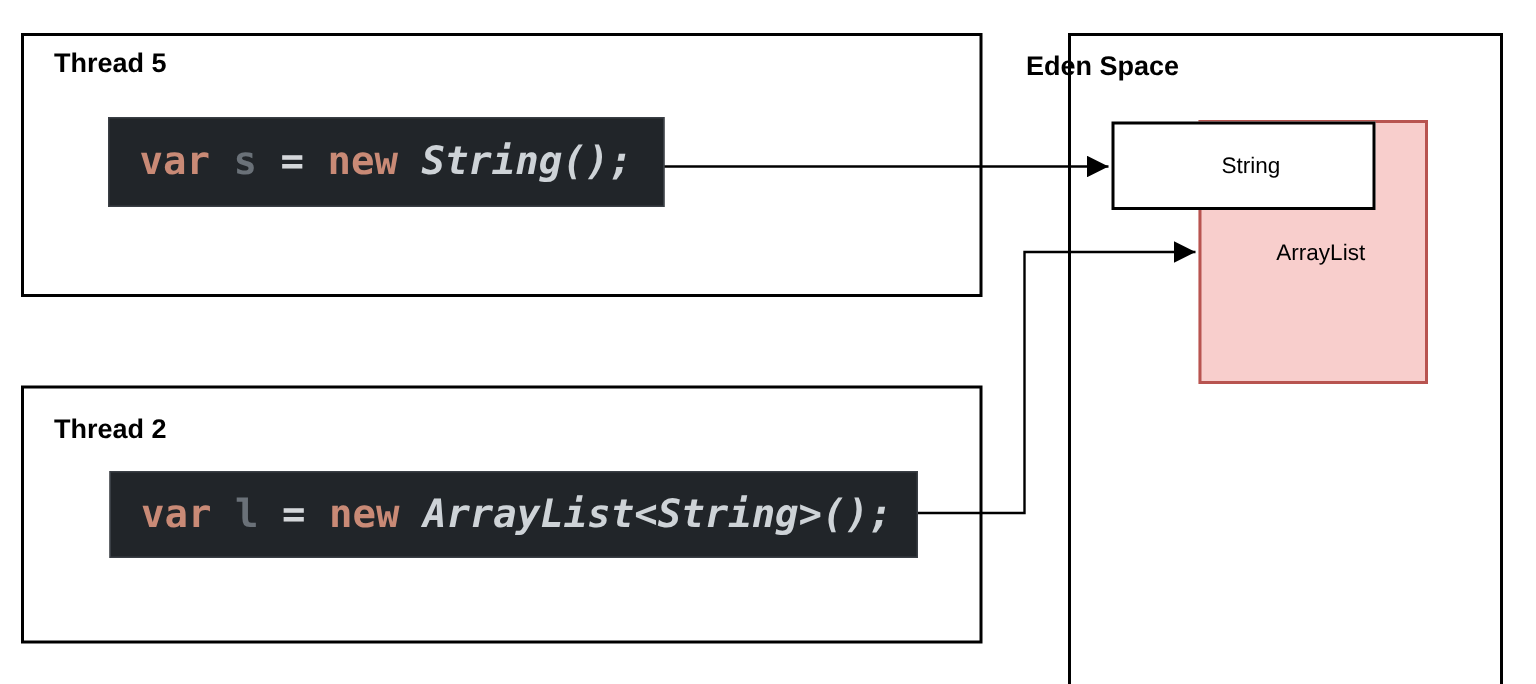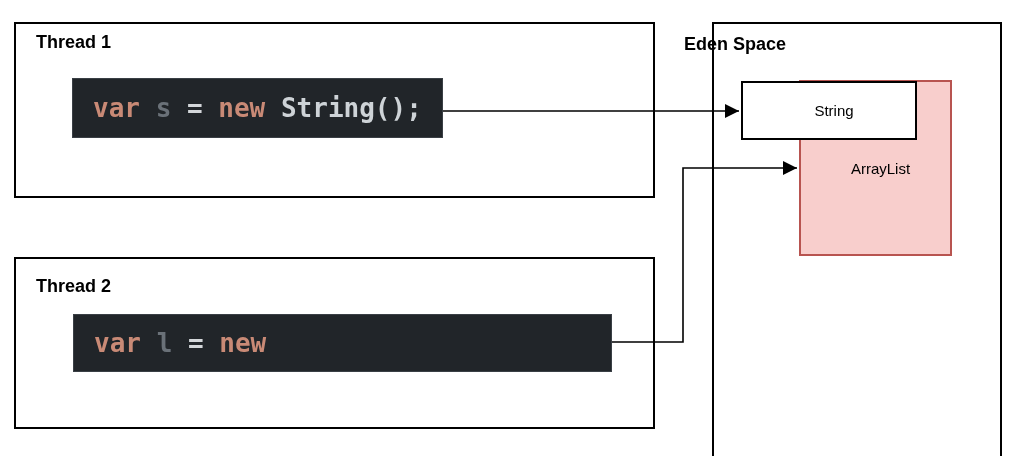--- a/index.html
+++ b/index.html
@@ -54,21 +54,21 @@
     font-weight: bold;
     font-size: 26px;
     white-space: pre;
   }
   #code-block-thread1 { left: 72px; top: 78px;  width: 371px; height: 60px; }
   #code-block-thread2 { left: 73px; top: 314px; width: 539px; height: 58px; }
   .code-line { display: flex; gap: 0.603em; }
   .tok-kw    { color: #c98a76; }
   .tok-var   { color: #6a7178; }
   .tok-op    { color: #d4d7da; }
-  .tok-plain { color: #ced3d7; }
+  .tok-plain { color: #ced3d7; font-style: italic; }
 
   
   #arraylist-object-box {
     position: absolute;
     left: 799px; top: 80px; width: 153px; height: 176px;
     background: #f8cecc;
     border: 2px solid #b85450;
     box-sizing: border-box;
     display: flex;
     align-items: center;
@@ -99,39 +99,40 @@
     z-index: 3;
     pointer-events: none;
   }
 </style>
 </head>
 <body>
 
 <div id="canvas">
 
   <div id="thread1-box" class="frame-box"></div>
-  <div id="thread1-label" class="frame-label">Thread 1</div>
+  <div id="thread1-label" class="frame-label">Thread 5</div>
   <div id="code-block-thread1" class="code-block">
     <div class="code-line">
       <span class="tok-kw">var</span>
       <span class="tok-var">s</span>
       <span class="tok-op">=</span>
       <span class="tok-kw">new</span>
       <span class="tok-plain">String();</span>
     </div>
   </div>
 
   <div id="thread2-box" class="frame-box"></div>
   <div id="thread2-label" class="frame-label">Thread 2</div>
   <div id="code-block-thread2" class="code-block">
     <div class="code-line">
       <span class="tok-kw">var</span>
       <span class="tok-var">l</span>
       <span class="tok-op">=</span>
       <span class="tok-kw">new</span>
+      <span class="tok-plain">ArrayList&lt;String&gt;();</span>
     </div>
   </div>
 
   <div id="eden-box" class="frame-box"></div>
   <div id="eden-title" class="frame-label">Eden Space</div>
 
   <div id="arraylist-object-box">
     <span class="object-label">ArrayList</span>
   </div>
 

